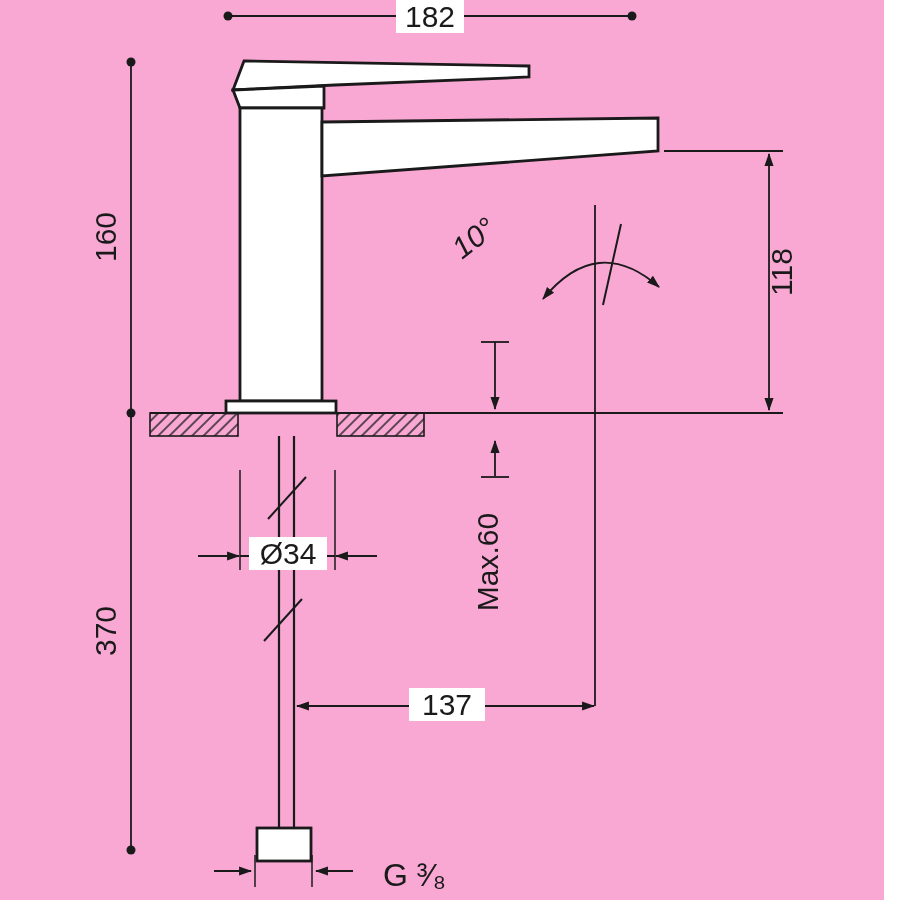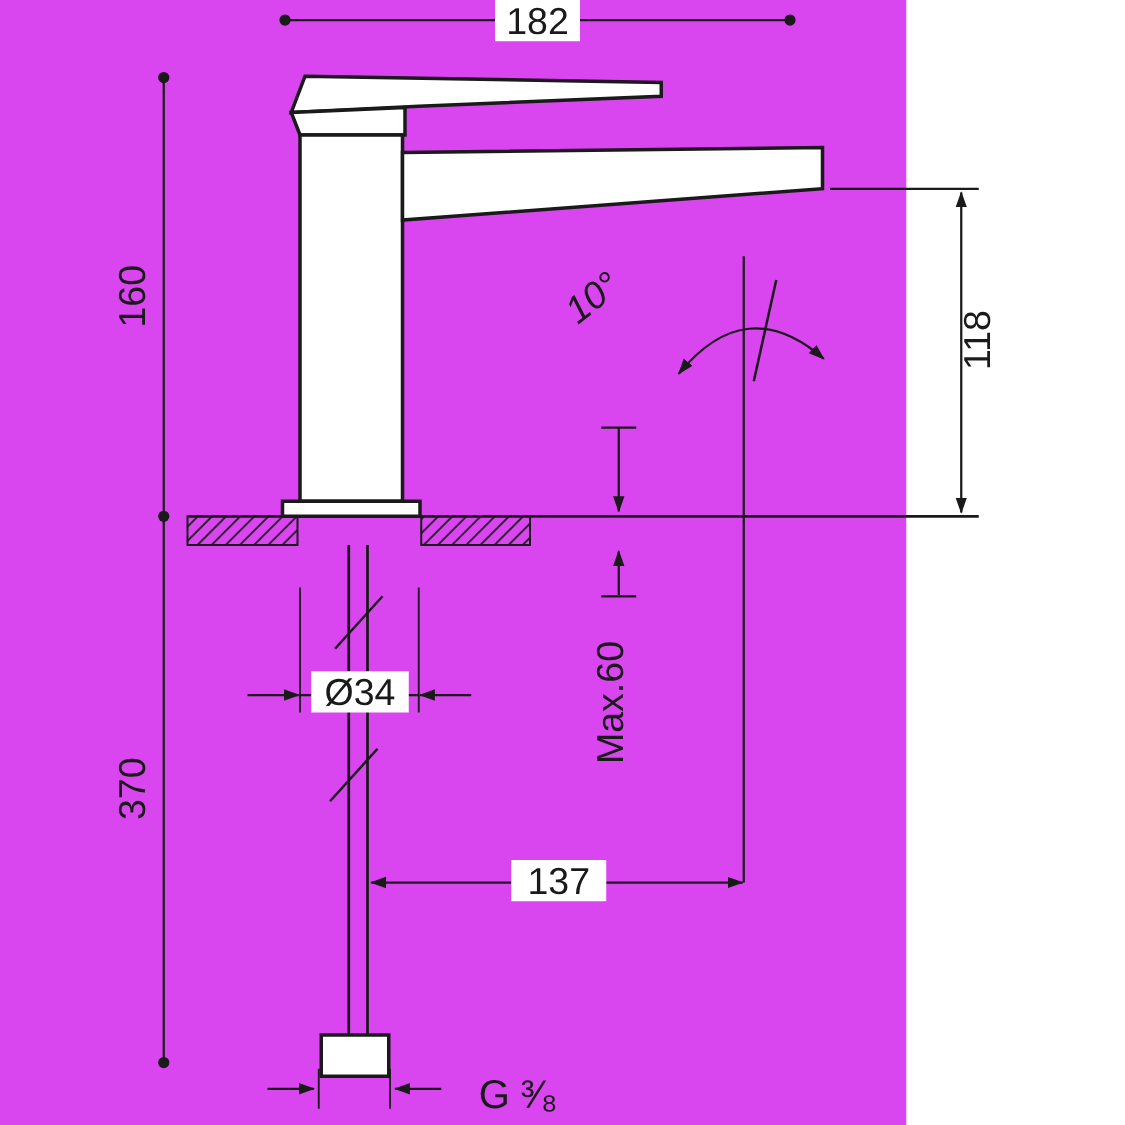--- a/index.html
+++ b/index.html
@@ -1,16 +1,16 @@
 <!DOCTYPE html>
 <html><head>
 <meta charset="utf-8">
 <style>
   html,body{margin:0;padding:0;background:#ffffff;}
-  .stage{width:725px;height:900px;background:#d946ef;position:relative;}
+  .stage{width:884px;height:900px;background:#f9a8d4;position:relative;}
   svg{display:block;}
   text{
     font-family:"Liberation Sans","DejaVu Sans",sans-serif;
     font-size:30px;
     fill:#1a1a1a;
   }
   .obj{stroke:#1a1a1a;stroke-width:2.8;fill:#ffffff;stroke-linejoin:miter;}
   .deckline{stroke:#1a1a1a;stroke-width:2.2;fill:none;}
   .pipe{stroke:#1a1a1a;stroke-width:2.2;fill:none;}
   .dim{stroke:#1a1a1a;stroke-width:1.8;fill:none;}

